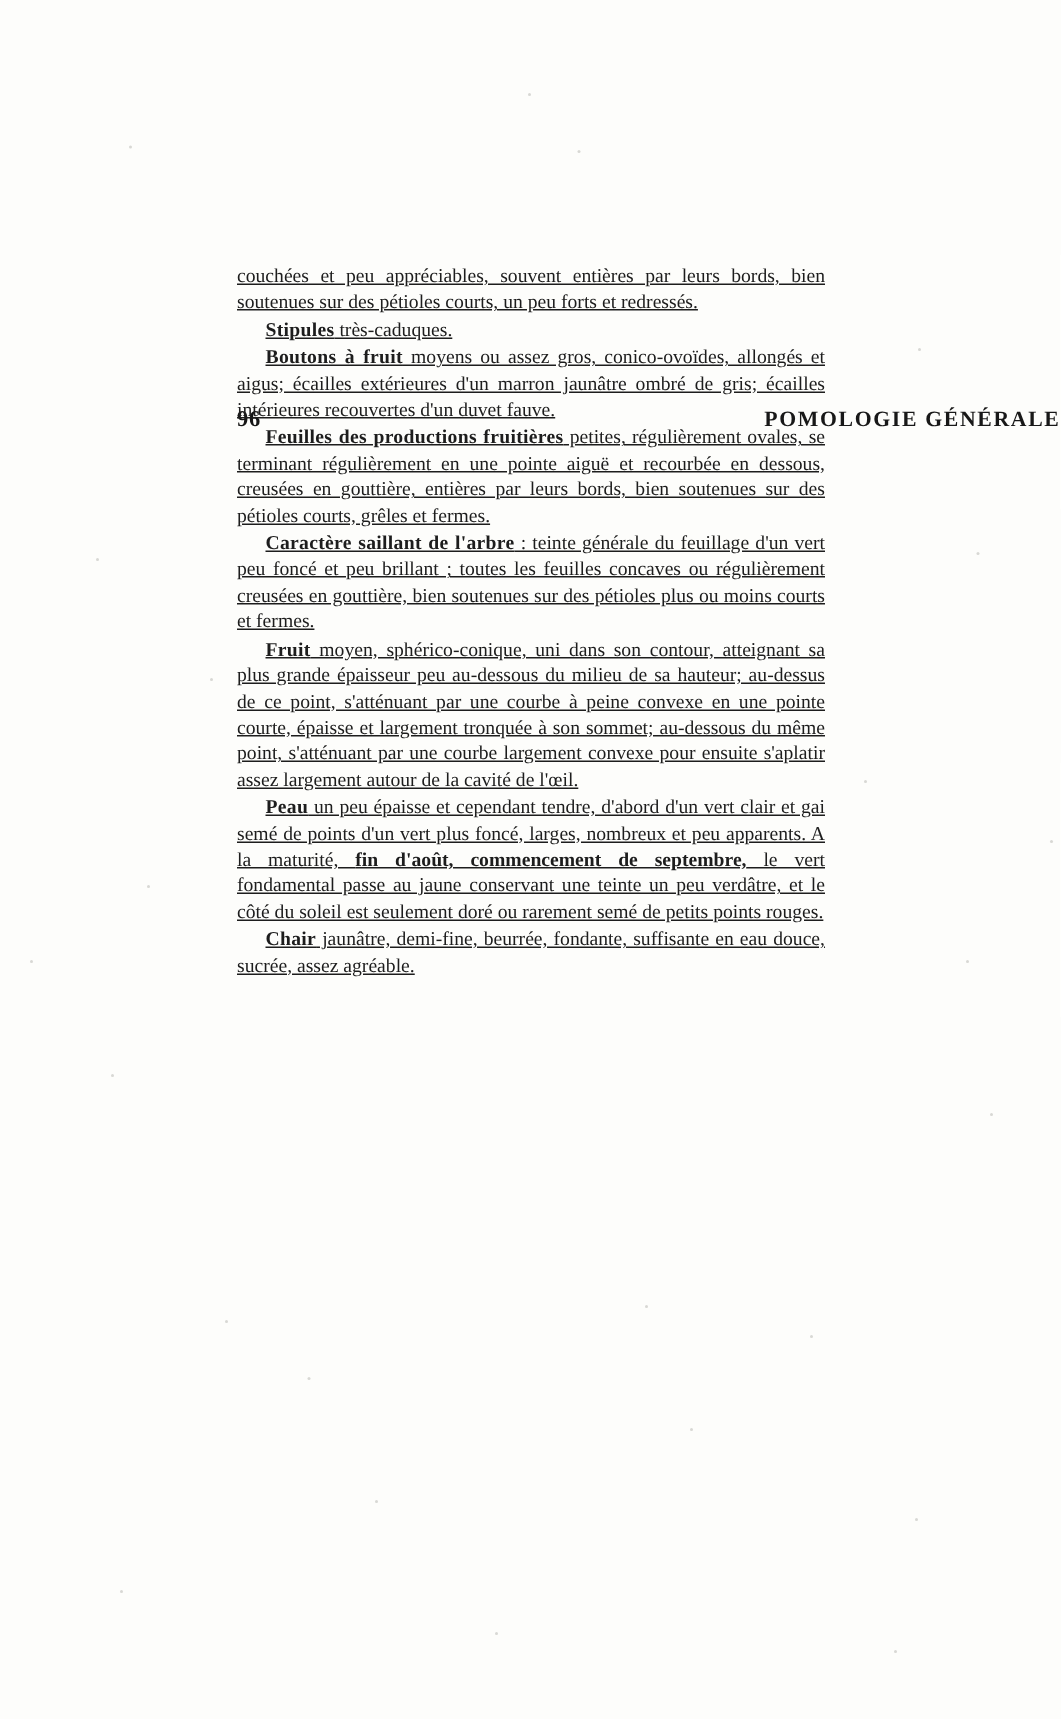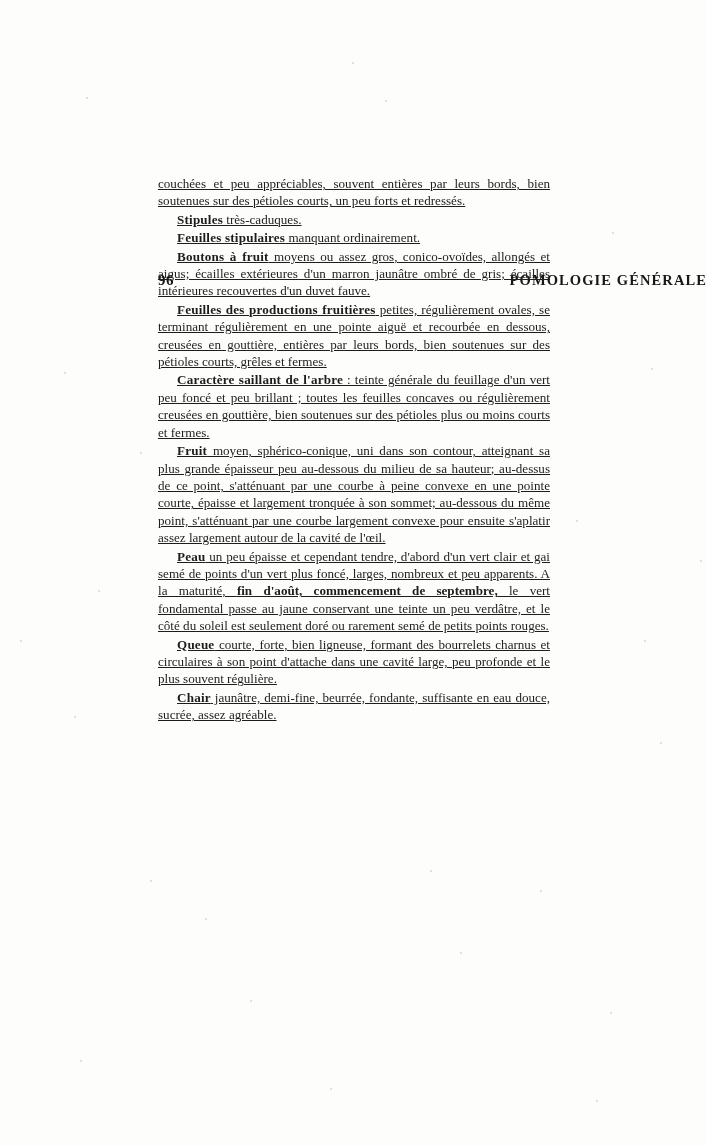--- a/index.html
+++ b/index.html
@@ -133,32 +133,30 @@
     <span class="folio">96</span>
     <span class="running-title">POMOLOGIE GÉNÉRALE</span>
   </div>
 
   <div class="body-block">
 
     <p class="para"><span>couchées et peu appréciables, souvent entières par leurs bords, bien soutenues sur des pétioles courts, un peu forts et redressés.</span></p>
 
     <p class="para indent"><span class="lead">Stipules</span><span> très-caduques.</span></p>
 
-    <p class="para indent"><span class="lead">Feuilles stipulaires</span><span> manquant ordinairement.</span></p>
 
     <p class="para indent"><span class="lead">Boutons à fruit</span><span> moyens ou assez gros, conico-ovoïdes, allongés et aigus; écailles extérieures d'un marron jaunâtre ombré de gris; écailles intérieures recouvertes d'un duvet fauve.</span></p>
 
 
     <p class="para indent"><span class="lead">Feuilles des productions fruitières</span><span> petites, régulièrement ovales, se terminant régulièrement en une pointe aiguë et recourbée en dessous, creusées en gouttière, entières par leurs bords, bien soutenues sur des pétioles courts, grêles et fermes.</span></p>
 
     <p class="para indent"><span class="lead">Caractère saillant de l'arbre</span><span> : teinte générale du feuillage d'un vert peu foncé et peu brillant ; toutes les feuilles concaves ou régulièrement creusées en gouttière, bien soutenues sur des pétioles plus ou moins courts et fermes.</span></p>
 
     <p class="para indent"><span class="lead">Fruit</span><span> moyen, sphérico-conique, uni dans son contour, atteignant sa plus grande épaisseur peu au-dessous du milieu de sa hauteur; au-dessus de ce point, s'atténuant par une courbe à peine convexe en une pointe courte, épaisse et largement tronquée à son sommet; au-dessous du même point, s'atténuant par une courbe largement convexe pour ensuite s'aplatir assez largement autour de la cavité de l'œil.</span></p>
 
     <p class="para indent"><span class="lead">Peau</span><span> un peu épaisse et cependant tendre, d'abord d'un vert clair et gai semé de points d'un vert plus foncé, larges, nombreux et peu apparents. A la maturité, </span><span class="bold-inline">fin d'août, commencement de septembre,</span><span> le vert fondamental passe au jaune conservant une teinte un peu verdâtre, et le côté du soleil est seulement doré ou rarement semé de petits points rouges.</span></p>
 
 
-    <p class="para indent"><span class="lead">Queue</span><span> courte, forte, bien ligneuse, formant des bourrelets charnus et circulaires à son point d'attache dans une cavité large, peu profonde et le plus souvent régulière.</span></p>
 
     <p class="para indent"><span class="lead">Chair</span><span> jaunâtre, demi-fine, beurrée, fondante, suffisante en eau douce, sucrée, assez agréable.</span></p>
 
   </div>
 </div>
 
 </body></html>

